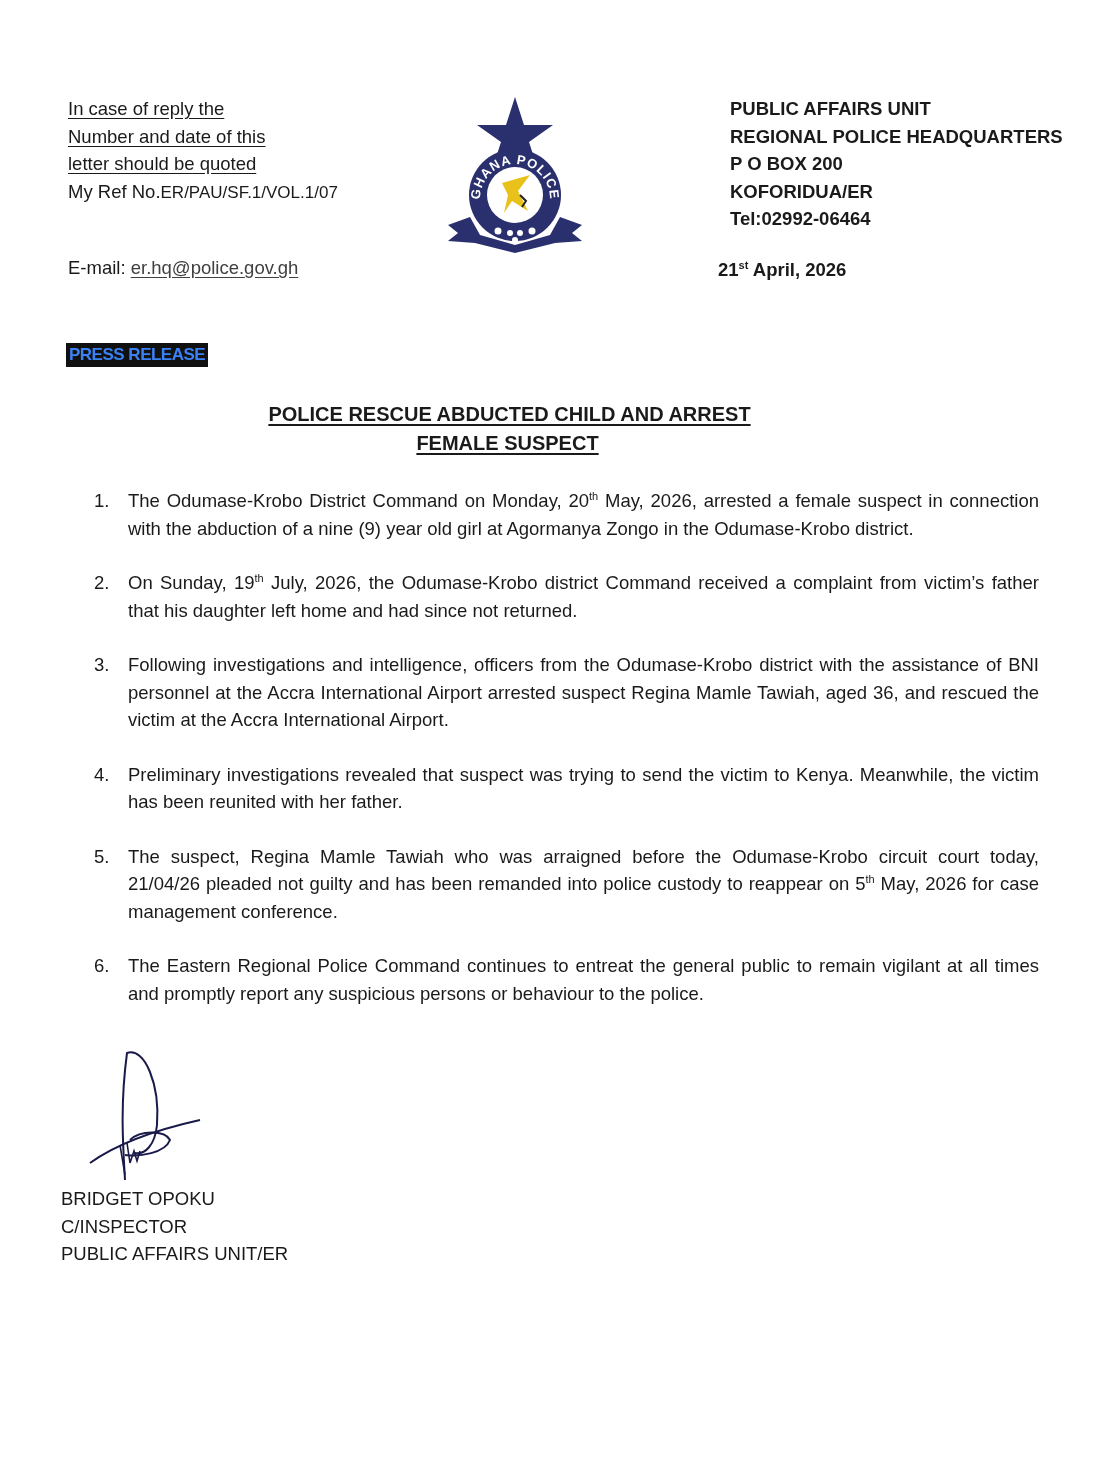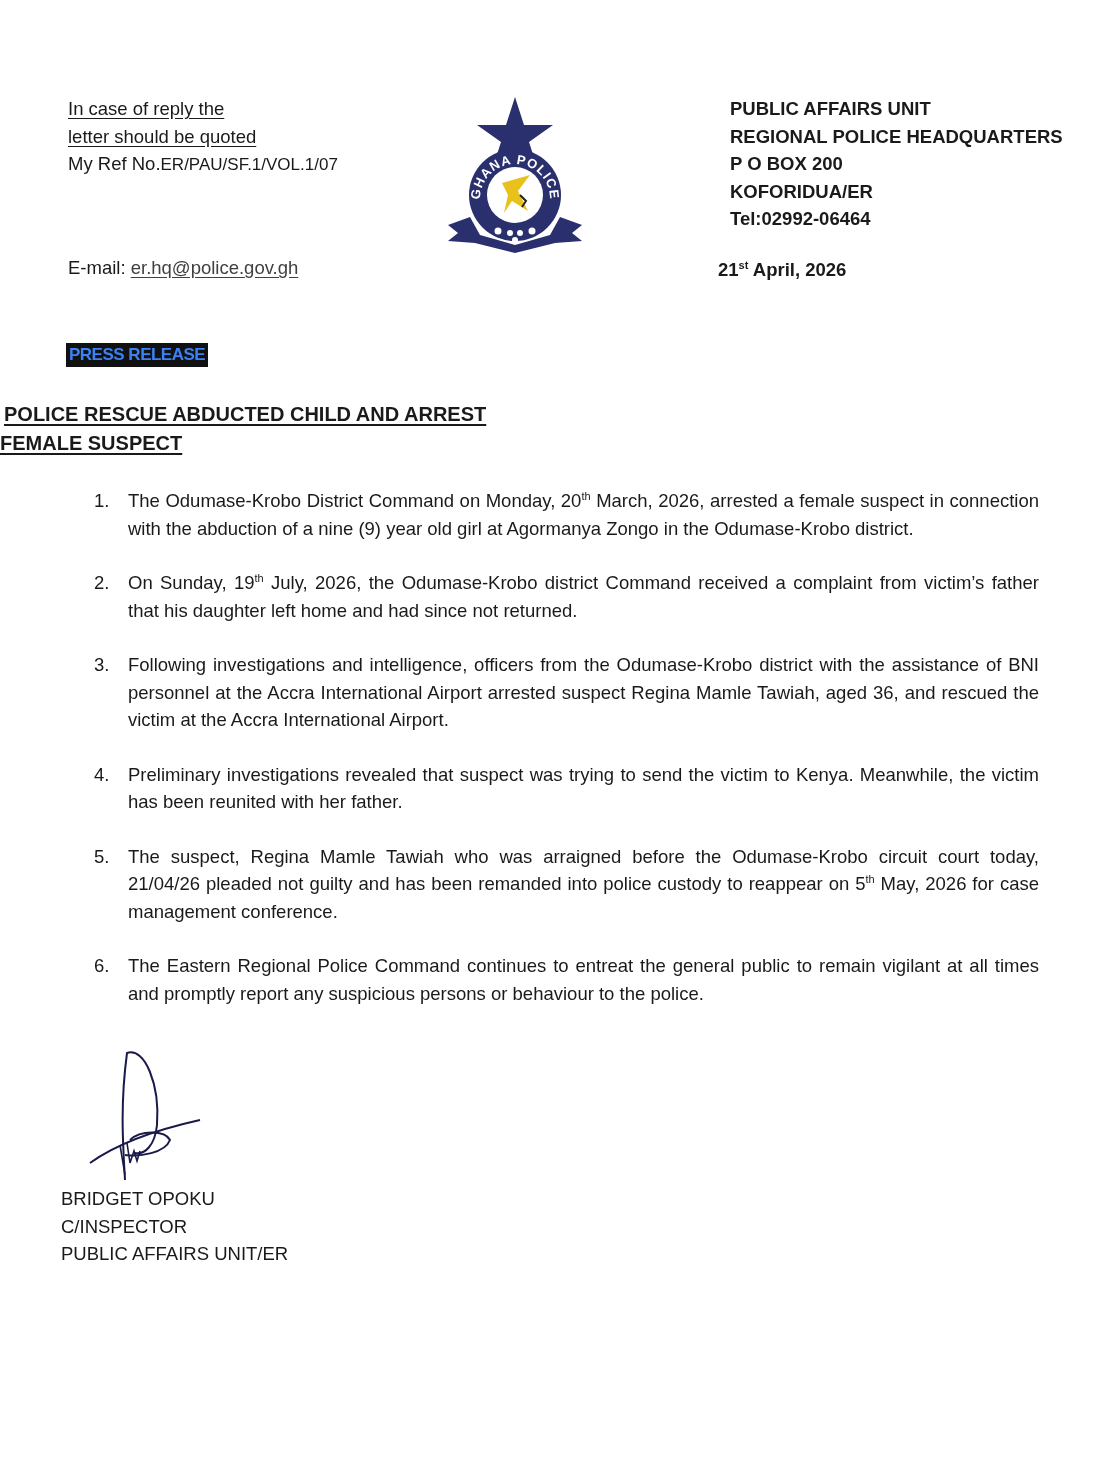--- a/index.html
+++ b/index.html
@@ -11,36 +11,37 @@
   .left-block { left: 68px; top: 95px; font-size: 18.5px; line-height: 27.5px; }
   .left-block .ul { text-decoration: underline; text-underline-offset: 3px; }
   .email-line { left: 68px; top: 257px; font-size: 18.5px; }
   .email-line a { color: #404040; text-decoration: underline; text-underline-offset: 3px; }
   .right-block { left: 715px; top: 95px; font-size: 18.5px; line-height: 27.5px; font-weight: bold; margin-left: 15px; }
   .date-line { left: 718px; top: 259px; font-size: 18.5px; font-weight: bold; }
   .date-line sup { font-size: 11px; }
   .crest { left: 440px; top: 95px; width: 150px; height: 160px; }
   .press { left: 66px; top: 343px; background: #111; color: #3b82f6; font-weight: bold; font-size: 17px;
            padding: 2px 3px; letter-spacing: -0.5px; }
-  .title { left: 0; width: 1015px; top: 400px; font-size: 20px; font-weight: bold;
+  .title { left: 0; width: 1015px; text-align: center; top: 400px; font-size: 20px; font-weight: bold;
            line-height: 29px; }
   .title span { text-decoration: underline; text-underline-offset: 3px; }
   .items { left: 94px; top: 487px; width: 945px; font-size: 18.5px; line-height: 27.5px; }
   .item { display: flex; margin-bottom: 27px; }
   .item .num { width: 34px; flex: none; }
   .item .txt { flex: 1; text-align: justify; }
   .item sup { font-size: 11px; line-height: 0; }
   .sig { left: 85px; top: 1045px; width: 130px; height: 140px; }
   .signer { left: 61px; top: 1185px; font-size: 18.5px; line-height: 27.5px; }
 </style>
 </head>
 <body>
 
 <div class="abs left-block">
   <div class="ul">In case of reply the</div>
+  <div class="ul">Number and date of this</div>
   <div class="ul">letter should be quoted</div>
   <div>
     <span>My Ref No.</span><span style="font-size:17px">ER/PAU/SF.1/VOL.1/07</span>
   </div>
 </div>
 
 <div class="abs email-line">
   <span>E-mail:</span>
   <a>er.hq@police.gov.gh</a>
 </div>
@@ -80,21 +81,21 @@
 <div class="abs press">PRESS RELEASE</div>
 
 <div class="abs title">
   <div style="margin-left:4px"><span>POLICE RESCUE ABDUCTED CHILD AND ARREST</span></div>
   <div><span>FEMALE SUSPECT</span></div>
 </div>
 
 <div class="abs items">
   <div class="item">
     <div class="num">1.</div>
-    <div class="txt"><span>The Odumase-Krobo District Command on Monday, 20</span><sup>th</sup><span> March, 2026, arrested a female suspect in connection with the abduction of a nine (9) year old girl at Agormanya Zongo in the Odumase-Krobo district.</span></div>
+    <div class="txt"><span>The Odumase-Krobo District Command on Monday, 20</span><sup>th</sup><span> May, 2026, arrested a female suspect in connection with the abduction of a nine (9) year old girl at Agormanya Zongo in the Odumase-Krobo district.</span></div>
   </div>
   <div class="item">
     <div class="num">2.</div>
     <div class="txt"><span>On Sunday, 19</span><sup>th</sup><span> July, 2026, the Odumase-Krobo district Command received a complaint from victim’s father that his daughter left home and had since not returned.</span></div>
   </div>
   <div class="item">
     <div class="num">3.</div>
     <div class="txt"><span>Following investigations and intelligence, officers from the Odumase-Krobo district with the assistance of BNI personnel at the Accra International Airport arrested suspect Regina Mamle Tawiah, aged 36, and rescued the victim at the Accra International Airport.</span><sup></sup><span></span></div>
   </div>
   <div class="item">

